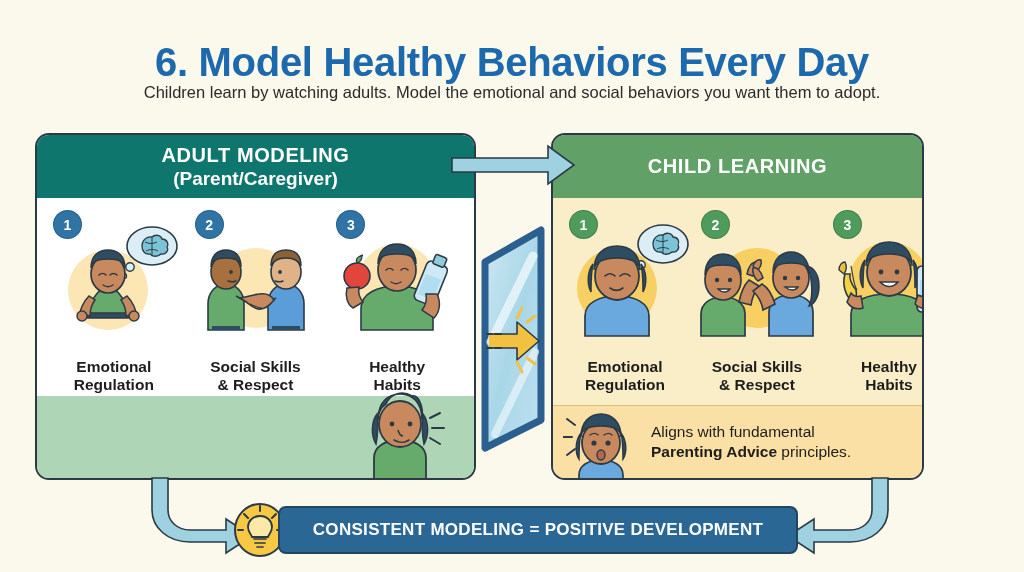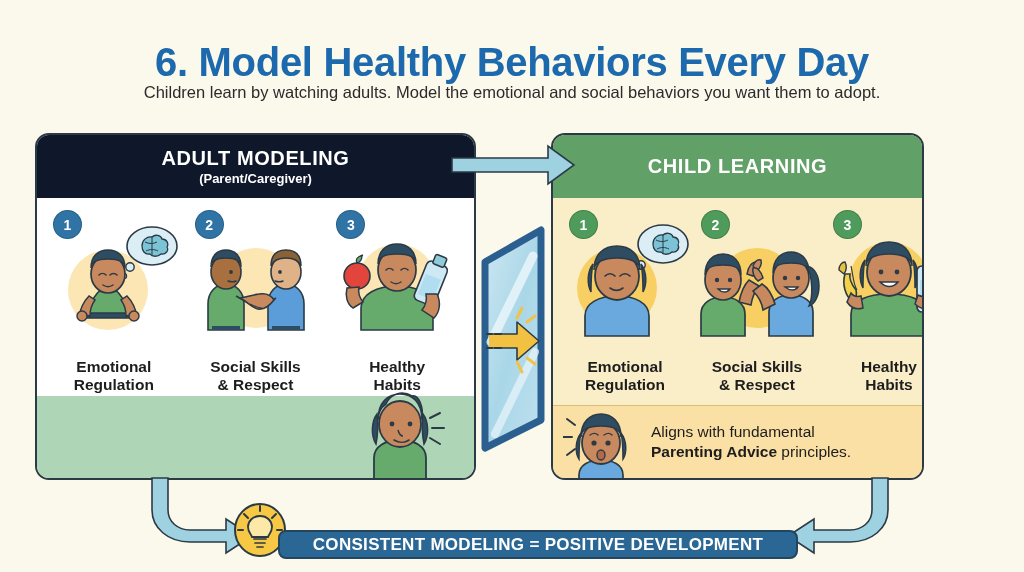--- a/index.html
+++ b/index.html
@@ -38,24 +38,24 @@
   .panel-left{left:35px;top:133px;width:441px;height:347px;background:#ffffff;}
   .panel-right{left:551px;top:133px;width:373px;height:347px;background:#faeec9;}
 
   .panel-head{
     height:63px;
     display:flex;flex-direction:column;
     align-items:center;justify-content:center;
     color:#ffffff;
     box-sizing:border-box;
   }
-  .panel-left .panel-head{background:#0f172a;}
+  .panel-left .panel-head{background:#0f766e;}
   .panel-right .panel-head{background:#61a066;}
   .panel-head .h1{font-size:20px;font-weight:bold;letter-spacing:0.6px;}
-  .panel-head .h2{font-size:13px;font-weight:bold;margin-top:1px;}
+  .panel-head .h2{font-size:19px;font-weight:bold;margin-top:1px;}
 
   .cells{
     display:flex;
     padding:14px 6px 0 6px;
     box-sizing:border-box;
     position:relative;z-index:2;
   }
   .cell{flex:1;position:relative;display:flex;flex-direction:column;align-items:center;}
   .badge{
     position:absolute;left:10px;top:-2px;
@@ -95,21 +95,21 @@
     font-size:15.5px;color:#1d1d1d;line-height:1.3;margin-left:4px;
   }
   .band-note b{font-weight:bold;text-align:center;}
 
   
   .overlay{position:absolute;inset:0;pointer-events:none;}
   .mirror{position:absolute;left:481px;top:222px;width:64px;height:232px;}
 
   
   .banner{
-    position:absolute;left:278px;top:530px;width:520px;height:29px;
+    position:absolute;left:278px;top:506px;width:520px;height:48px;
     background:#2b6795;border:2px solid #24455e;border-radius:8px;
     display:flex;align-items:center;justify-content:center;
     color:#ffffff;font-size:17px;font-weight:bold;letter-spacing:0.3px;
     box-sizing:border-box;
   }
   .bulb{position:absolute;left:232px;top:502px;width:56px;height:56px;}
 </style>
 </head>
 <body>
 

